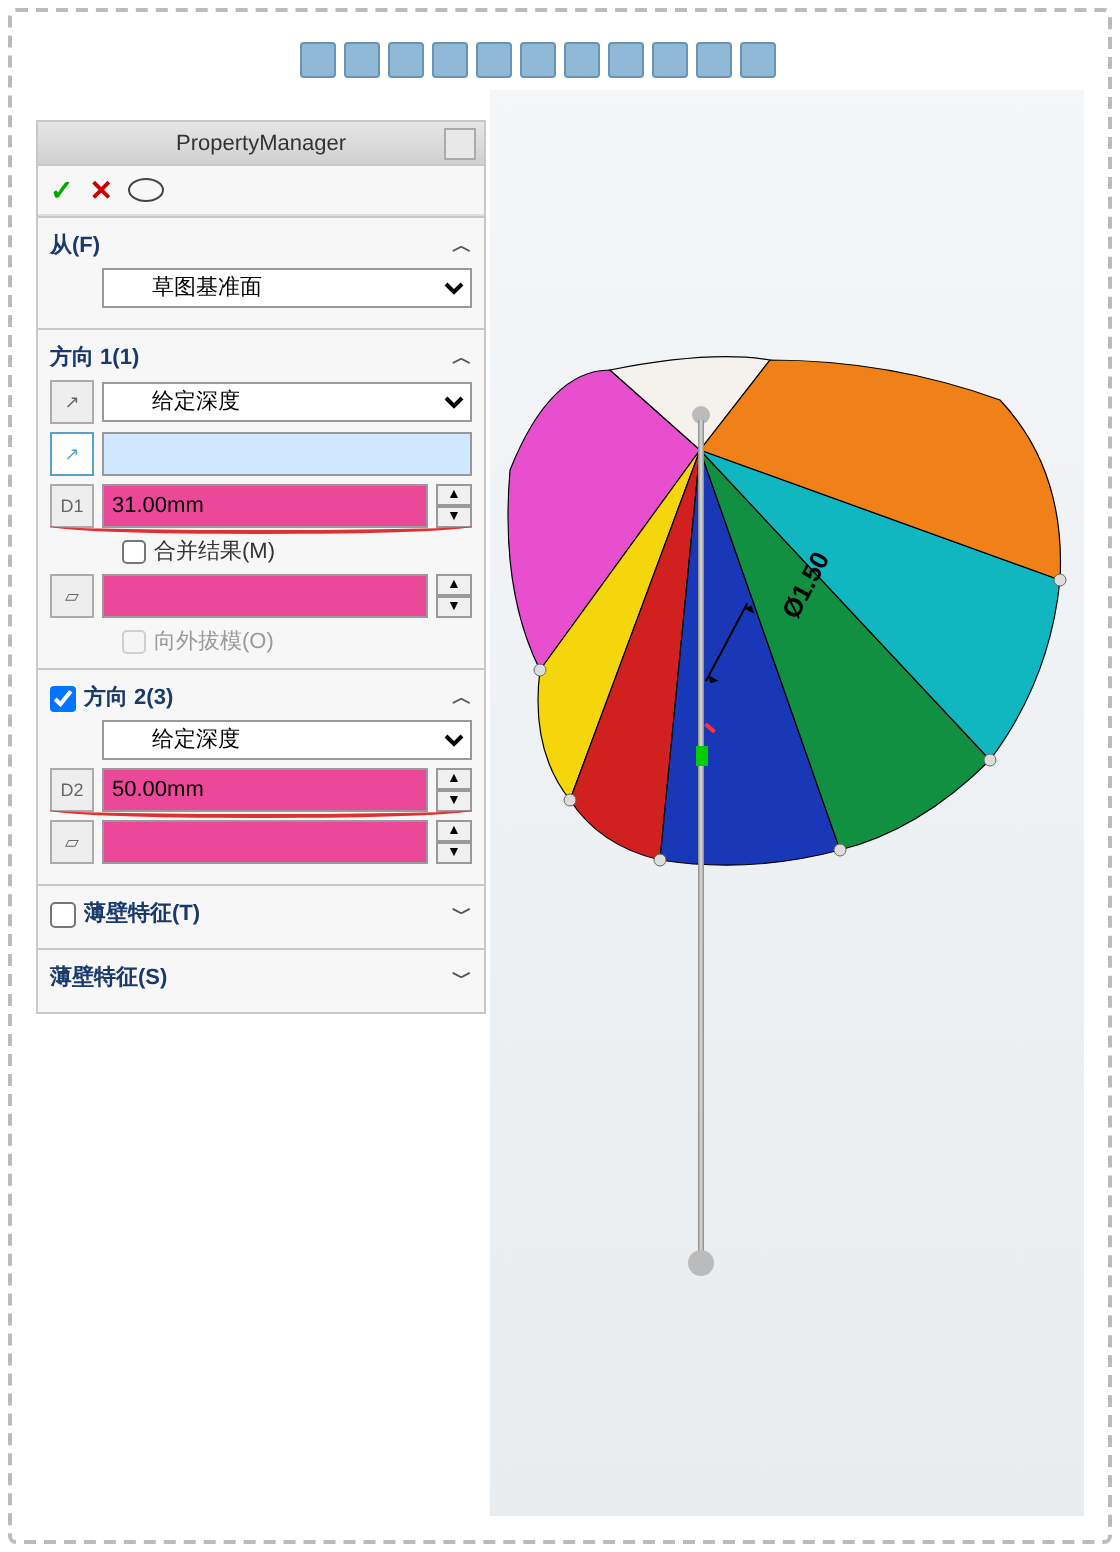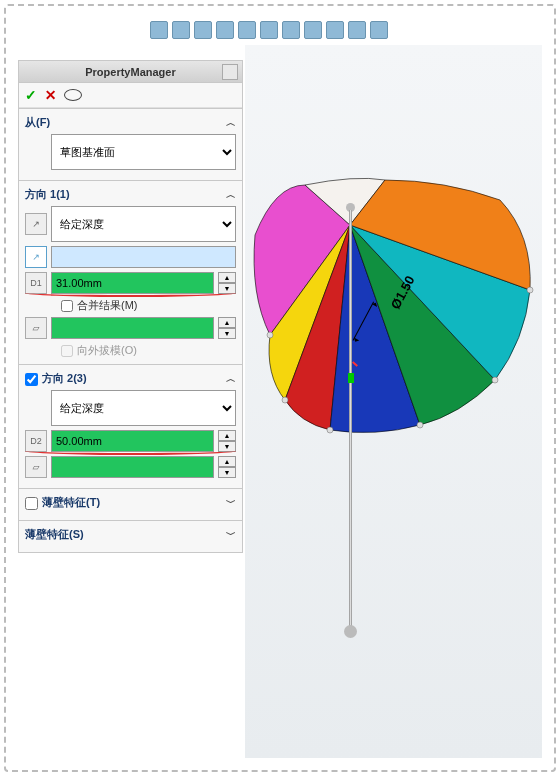--- a/index.html
+++ b/index.html
@@ -1,36 +1,36 @@
 <!DOCTYPE html>
 <html><head>
 <meta charset="utf-8">
 <style>
 *{box-sizing:border-box;margin:0;padding:0;font-family:"Microsoft YaHei",Arial,sans-serif;font-size:11px}
 body{background:#fff;width:560px;height:776px;overflow:hidden;position:relative}
 .stamp-border{position:absolute;inset:4px;border:2px dashed #bbb;border-radius:4px;pointer-events:none}
 .toolbar{position:absolute;top:18px;left:150px;right:20px;height:24px;display:flex;gap:4px;align-items:center}
 .toolbar .tbi{width:18px;height:18px;background:#8fb9d6;border:1px solid #6a94b0;border-radius:2px}
 .panel{position:absolute;top:60px;left:18px;width:225px;background:#f7f7f7;border:1px solid #c8c8c8}
-.pm-header{height:22px;background:linear-gradient(#e6e6e6,#d0d0d0);display:flex;align-items:center;justify-content:center;position:relative;font-weight:bold;color:#333;border-bottom:1px solid #c8c8c8}
+.pm-header{height:22px;background:linear-gradient(#e6e6e6,#d0d0d0);display:flex;align-items:center;justify-content:center;position:relative;font-weight:normal;color:#333;border-bottom:1px solid #c8c8c8}
 .pm-pin{position:absolute;right:4px;top:3px;width:16px;height:16px;background:#e8e8e8;border:1px solid #aaa}
 .feat-row{display:flex;align-items:center;padding:4px 6px;gap:6px;border-bottom:1px solid #e0e0e0}
 .feat-icon{width:16px;height:16px;background:#5aa0cc;border-radius:2px}
 .help-icon{margin-left:auto;width:16px;height:16px;border:1px solid #888;border-radius:8px;font-size:10px;text-align:center;line-height:14px;color:#555;background:#fff}
 .ok-row{display:flex;align-items:center;gap:8px;padding:4px 6px;border-bottom:1px solid #e0e0e0}
 .ok{color:#0a0;font-size:14px;font-weight:bold}
 .no{color:#c00;font-size:14px;font-weight:bold}
 .eye{width:18px;height:12px;border:1px solid #444;border-radius:50%}
 .section{border-top:1px solid #c8c8c8;padding:6px}
 .sec-head{display:flex;align-items:flex-end;gap:4px;margin-bottom:4px;color:#1a3a6a;font-weight:bold}
 .sec-head .chev{margin-left:auto;font-size:10px;color:#555}
 .row{display:flex;align-items:center;gap:4px;margin-bottom:4px}
 .row .ricon{width:22px;height:22px;background:#eee;border:1px solid #aaa;display:flex;align-items:center;justify-content:center;font-size:9px;color:#666}
-select.combo{flex:1;height:36px;background:#fff;border:1px solid #999;padding:0 4px}
-input.txt{flex:1;height:22px;background:#22c55e;border:1px solid #999;padding:0 4px}
+select.combo{flex:1;height:20px;background:#fff;border:1px solid #999;padding:0 20px}
+input.txt{flex:1;height:22px;background:#ec4899;border:1px solid #999;padding:0 4px}
 .spin{width:18px;display:flex;flex-direction:column}
 .spin div{height:11px;border:1px solid #999;background:#f0f0f0;font-size:7px;text-align:center;line-height:9px}
 .chk{display:flex;align-items:center;gap:4px;margin-left:36px;color:#333}
 .chk.off{color:#999}
 .chk input{width:12px;height:12px}
 .underline-red{position:relative}
 .underline-red::after{content:"";position:absolute;left:0;right:0;bottom:-3px;height:6px;border-bottom:2px solid #e03030;border-radius:0 0 50% 50%}
 .viewport{position:absolute;top:45px;left:245px;right:18px;bottom:18px;background:linear-gradient(#f4f6f8,#e8ecef)}
 .umbrella{position:absolute;top:130px;left:0;width:320px;height:320px}
 .pole{position:absolute;left:104px;top:35px;width:3px;height:420px;background:linear-gradient(90deg,#888,#ddd,#888)}

